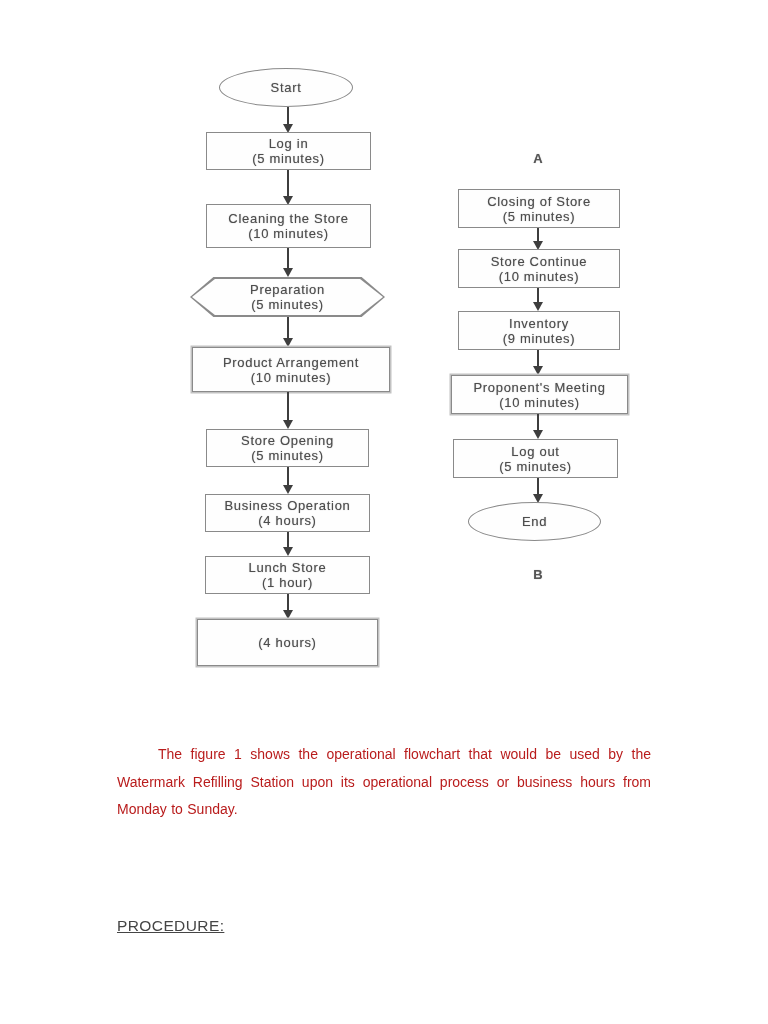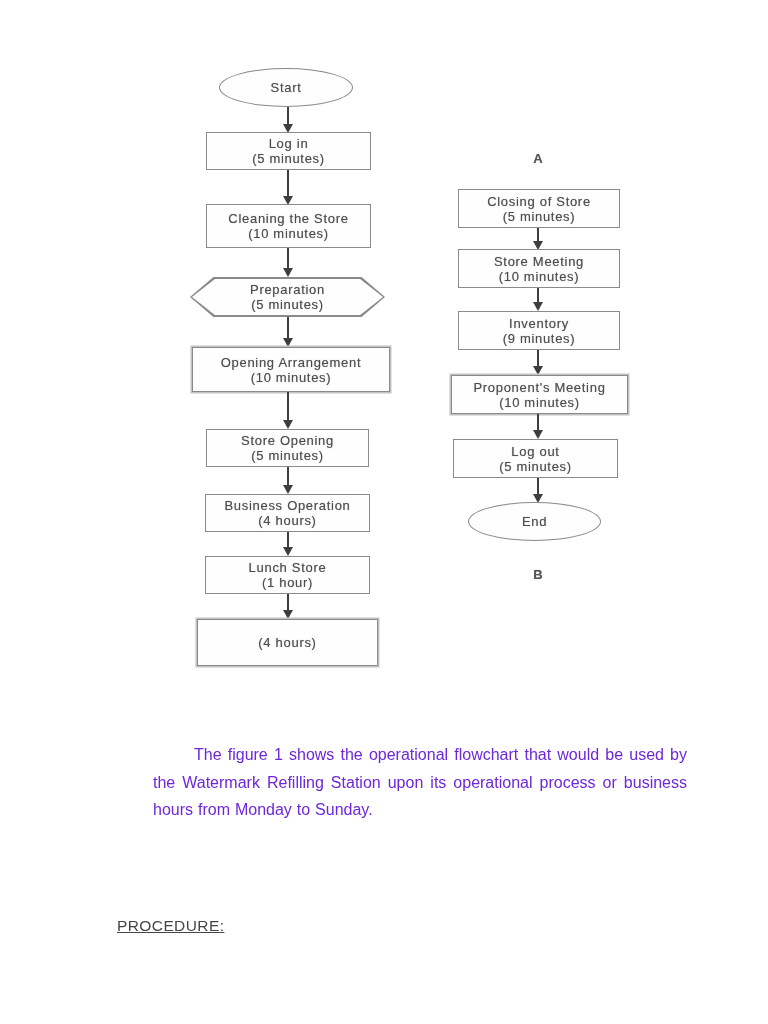--- a/index.html
+++ b/index.html
@@ -50,22 +50,22 @@
     border-top:9px solid #3e3e3e; margin-top:-1px; }
 
   
   .caption {
     position:absolute; left:117px; top:693px; width:534px;
     text-align:center; font-weight:bold;
     font-size:15.5px; color:#252525; letter-spacing:.2px;
   }
   .body-par {
     position:absolute; left:117px; top:741px; width:534px;
-    font-size:16px; line-height:27.6px; color:#6d28d9;
-    text-align:justify; text-indent:41px; word-spacing:.5px;margin-left:36px;
+    font-size:14px; line-height:27.6px; color:#b91c1c;
+    text-align:justify; text-indent:41px; word-spacing:.5px;
   }
   .procedure {
     position:absolute; left:117px; top:917px;
     font-size:15.5px; color:#454545; letter-spacing:.4px;text-decoration:underline;
   }
 </style>
 </head>
 <body>
 
 <div class="page">
@@ -107,21 +107,21 @@
       <div class="nl">Preparation</div>
       <div class="nl">(5 minutes)</div>
     </div>
 
     <div class="arrow" style="left:281px;top:317px;height:30px">
       <div class="shaft"></div>
       <div class="head"></div>
     </div>
 
     <div class="node box thick" style="left:192px;top:347px;width:198px;height:45px">
-      <div class="nl">Opening Arrangement</div>
+      <div class="nl">Product Arrangement</div>
       <div class="nl">(10 minutes)</div>
     </div>
 
     <div class="arrow" style="left:281px;top:392px;height:37px">
       <div class="shaft"></div>
       <div class="head"></div>
     </div>
 
     <div class="node box" style="left:206px;top:429px;width:163px;height:38px">
       <div class="nl">Store Opening</div>
@@ -163,21 +163,21 @@
       <div class="nl">Closing of Store</div>
       <div class="nl">(5 minutes)</div>
     </div>
 
     <div class="arrow" style="left:531px;top:228px;height:22px">
       <div class="shaft"></div>
       <div class="head"></div>
     </div>
 
     <div class="node box" style="left:458px;top:249px;width:162px;height:39px">
-      <div class="nl">Store Meeting</div>
+      <div class="nl">Store Continue</div>
       <div class="nl">(10 minutes)</div>
     </div>
 
     <div class="arrow" style="left:531px;top:288px;height:23px">
       <div class="shaft"></div>
       <div class="head"></div>
     </div>
 
     <div class="node box" style="left:458px;top:311px;width:162px;height:39px">
       <div class="nl">Inventory</div>

